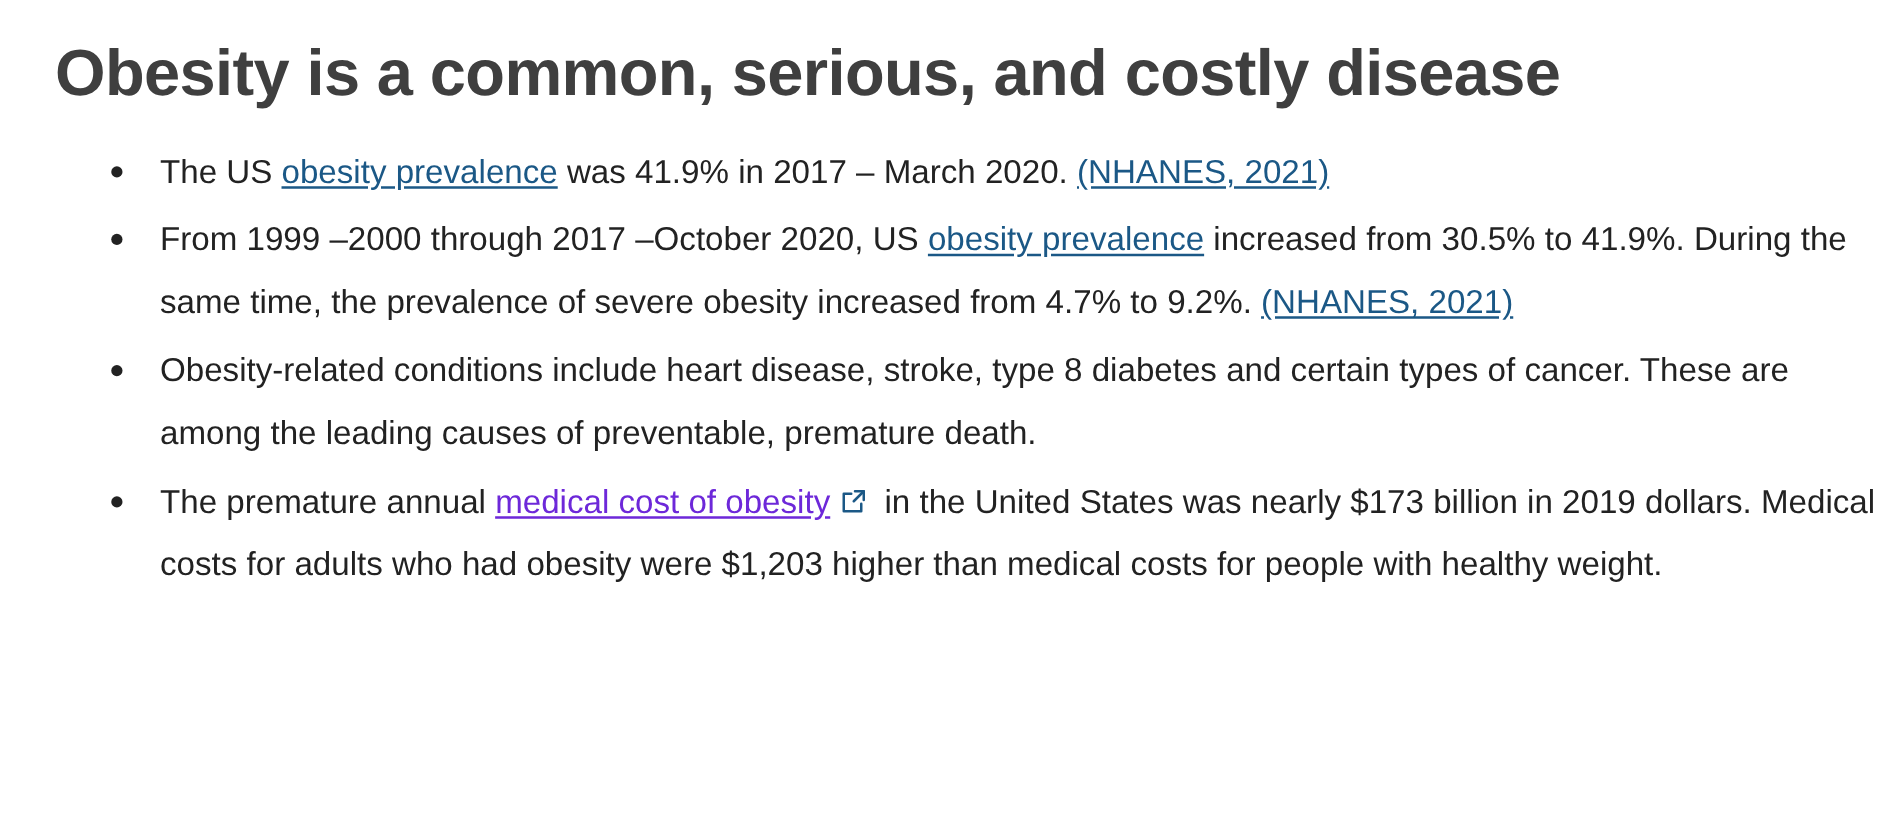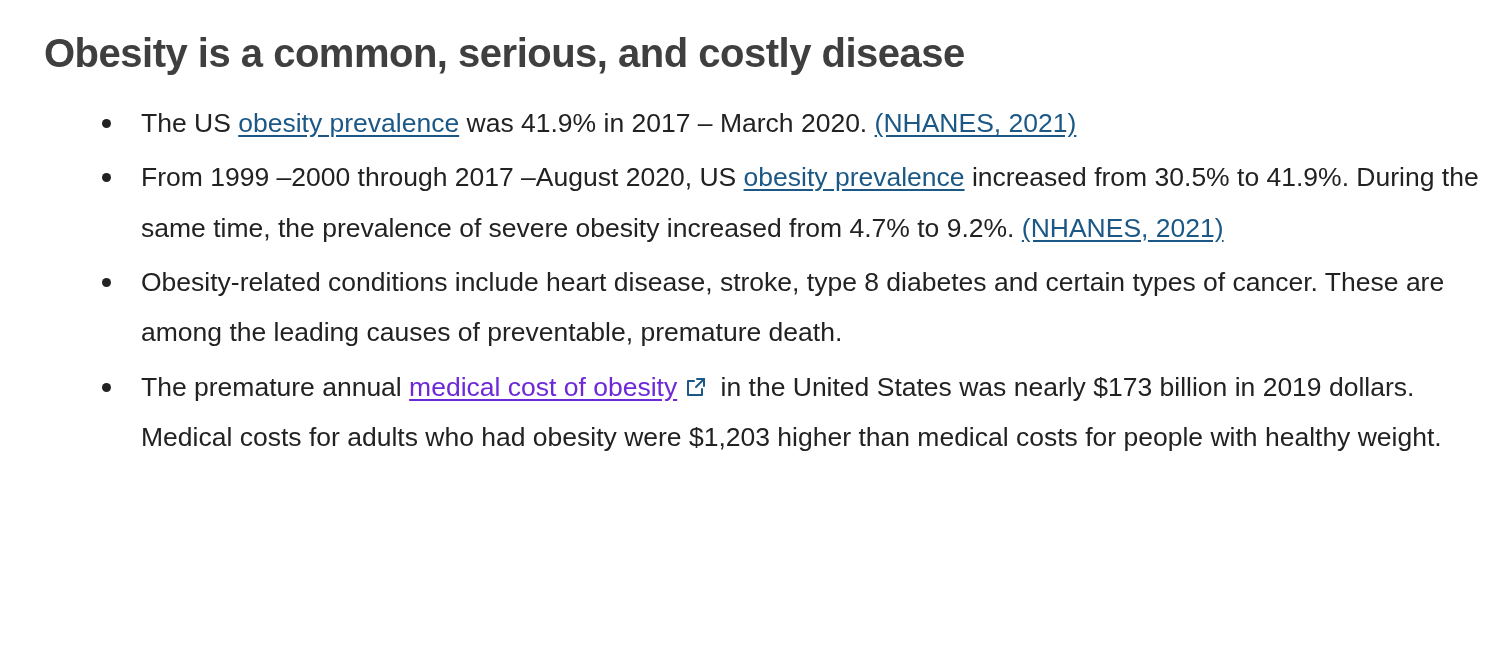--- a/index.html
+++ b/index.html
@@ -12,31 +12,31 @@
     height: 672px;
     font-family: "Liberation Sans", sans-serif;
     color: #231f20;
     overflow: hidden;
   }
   .page {
     padding: 30px 0 0 44px;
     box-sizing: border-box;
   }
   .page-title {
-    font-size: 40px;
+    font-size: 52px;
     font-weight: bold;
     color: #3f3f3f;
     letter-spacing: -0.5px;
     line-height: 1.15;
     margin: 0 0 22px 0;
     white-space: nowrap;
   }
   ul.bullets {
     list-style: none;
-    margin: 13px;
+    margin: 0;
     padding: 0;
   }
   ul.bullets > li {
     position: relative;
     padding-left: 84px;
     font-size: 26.5px;
     line-height: 1.9;
     color: #222222;
     margin-bottom: 4px;
   }
@@ -64,21 +64,21 @@
     display: block;
   }
 </style>
 </head>
 <body>
 
 <div class="page">
   <h1 class="page-title">Obesity is a common, serious, and costly disease</h1>
   <ul class="bullets" id="fact-list">
       <li><span>The US </span><a class="link" href="#" style="color: rgb(27, 88, 134);">obesity prevalence</a><span> was 41.9% in 2017 – March 2020. </span><a class="link" href="#" style="color: rgb(27, 88, 134);">(NHANES, 2021)</a></li>
-      <li><span>From 1999 –2000 through 2017 –August 2020, US </span><a class="link" href="#" style="color: rgb(27, 88, 134);">obesity prevalence</a><span> increased from 30.5% to 41.9%. During the same time, the prevalence of severe obesity increased from 4.7% to 9.2%. </span><a class="link" href="#" style="color: rgb(27, 88, 134);">(NHANES, 2021)</a></li>
+      <li><span>From 1999 –2000 through 2017 –October 2020, US </span><a class="link" href="#" style="color: rgb(27, 88, 134);">obesity prevalence</a><span> increased from 30.5% to 41.9%. During the same time, the prevalence of severe obesity increased from 4.7% to 9.2%. </span><a class="link" href="#" style="color: rgb(27, 88, 134);">(NHANES, 2021)</a></li>
       <li><span>Obesity-related conditions include heart disease, stroke, type 8 diabetes and certain types of cancer. These are among the leading causes of preventable, premature death.</span></li>
       <li><span>The premature annual </span><a class="link" href="#" style="color: #6d28d9;">medical cost of obesity</a><span class="ext-icon"><svg width="22" height="22" viewBox="0 0 22 22" fill="none" stroke="#1b5886" stroke-width="2">
             <path d="M12 3 H19 V10" stroke-linecap="round" stroke-linejoin="round"></path>
             <path d="M19 3 L11 11" stroke-linecap="round"></path>
             <path d="M17 13 V19 H3 V5 H9" stroke-linecap="round" stroke-linejoin="round"></path>
           </svg></span><span> in the United States was nearly $173 billion in 2019 dollars. Medical costs for adults who had obesity were $1,203 higher than medical costs for people with healthy weight.</span></li>
     </ul>
 </div>
 
 </body></html>

